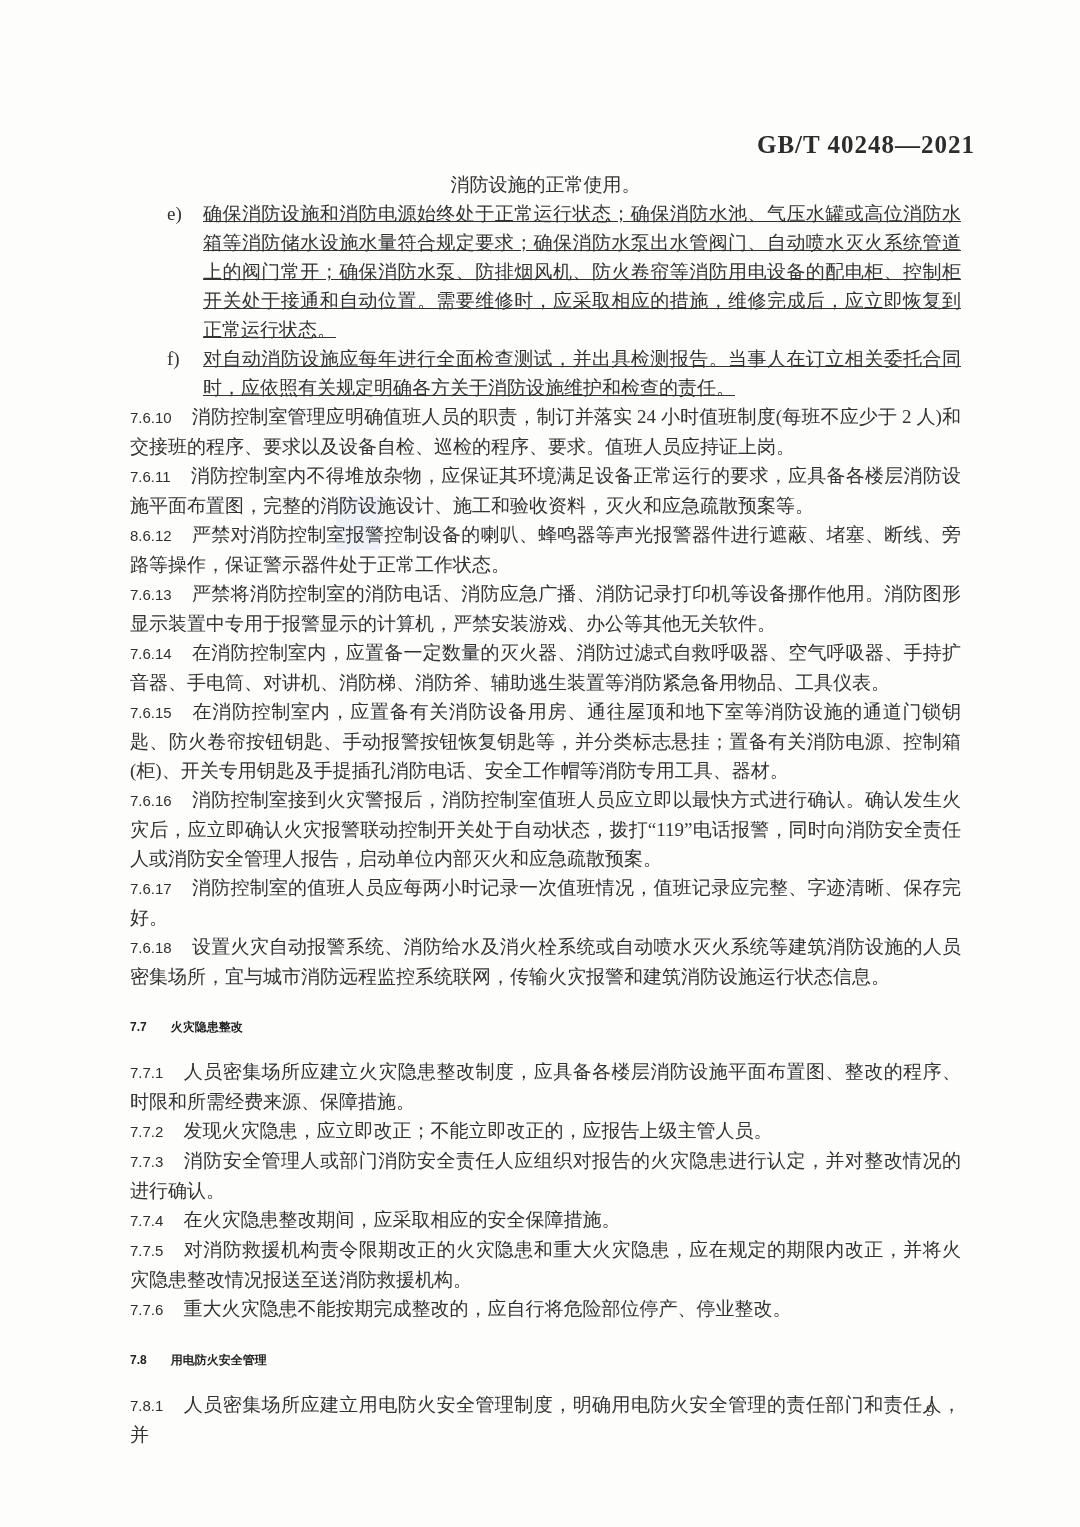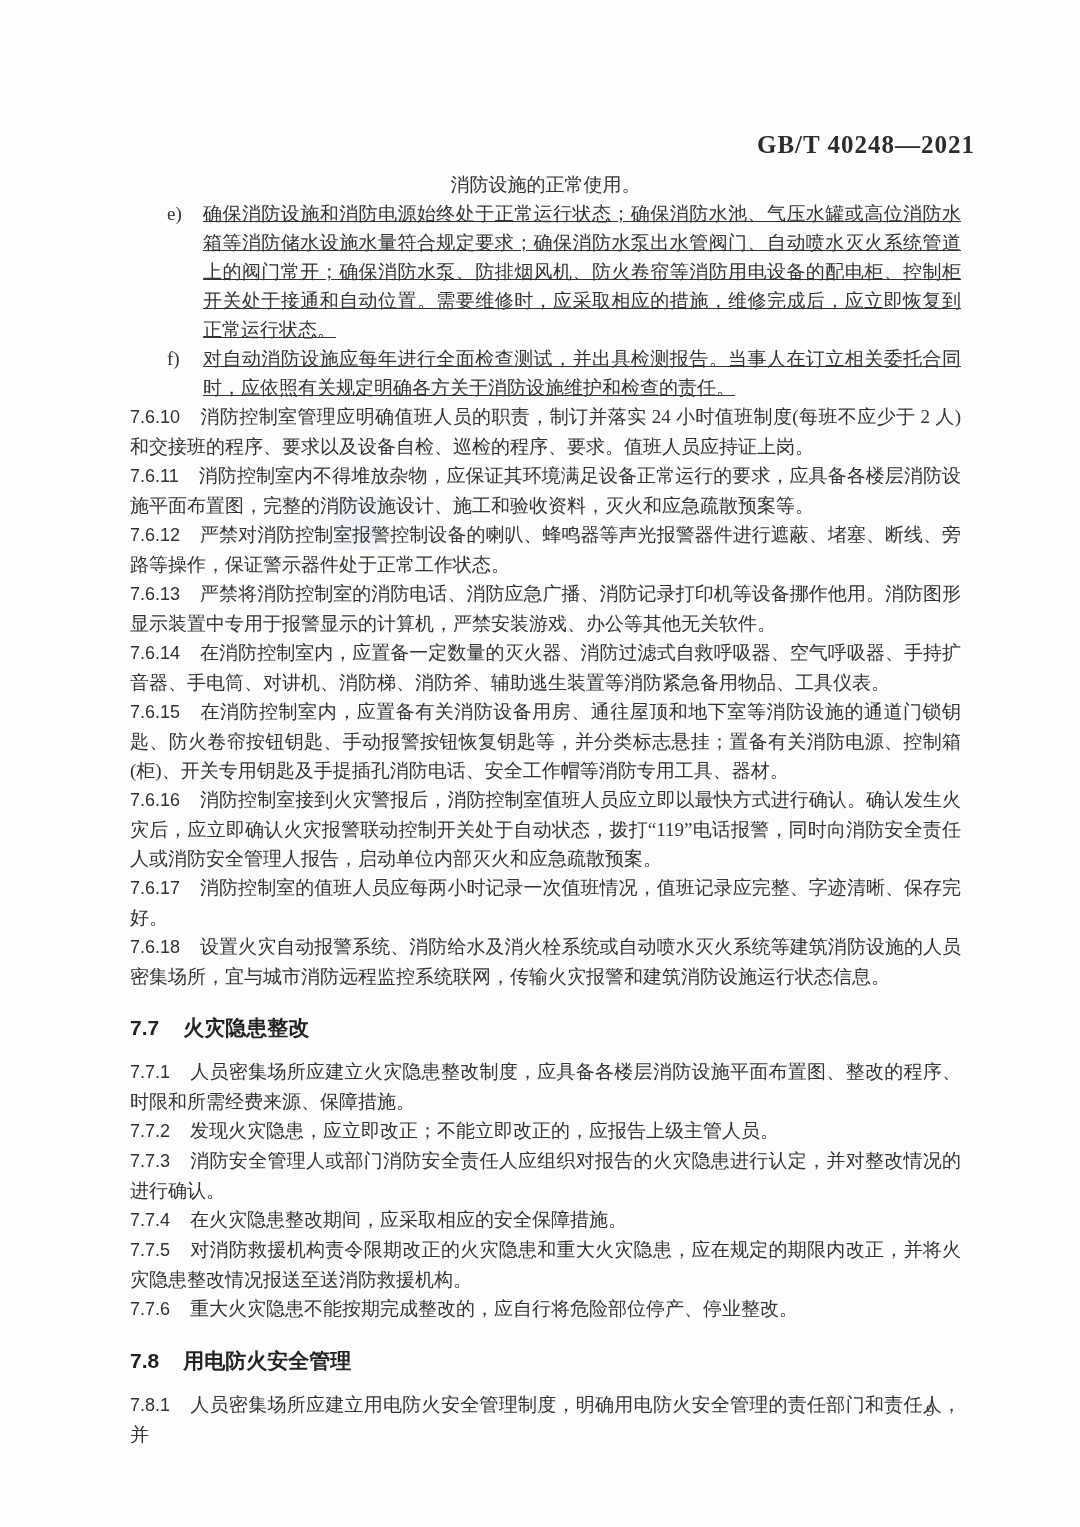--- a/index.html
+++ b/index.html
@@ -31,30 +31,30 @@
   .li{display:flex;}
   .li-m{
     flex:0 0 73px;
     box-sizing:border-box;
     padding-left:37px;
     font-family:"Liberation Serif","DejaVu Serif",serif;
   }
   .li-t{flex:1;text-align:justify;text-decoration:underline;}
   .clause .num{
     font-family:"Liberation Sans","DejaVu Sans",sans-serif;
-    font-size:18px;
+    font-size:15px;
     margin-right:20px;
     color:#2f2f2f;
     white-space:nowrap;
   }
   .sec{
     margin-top:22px !important;
     margin-bottom:15px !important;
     font-family:"Liberation Sans","DejaVu Sans",sans-serif;
-    font-size:21px;line-height:29px;
+    font-size:12px;line-height:29px;
     font-weight:bold;color:#222;
     text-align:left;
   }
   .sec .sec-num{margin-right:24px;}
   .page-num{
     position:absolute;top:1401px;left:926px;
     font-size:17px;color:#3a3a3a;
     font-family:"Liberation Serif","DejaVu Serif",serif;
   }
   .scan-artifact{
@@ -81,21 +81,21 @@
       <span class="li-t">确保消防设施和消防电源始终处于正常运行状态；确保消防水池、气压水罐或高位消防水箱等消防储水设施水量符合规定要求；确保消防水泵出水管阀门、自动喷水灭火系统管道上的阀门常开；确保消防水泵、防排烟风机、防火卷帘等消防用电设备的配电柜、控制柜开关处于接通和自动位置。需要维修时，应采取相应的措施，维修完成后，应立即恢复到正常运行状态。</span>
     </div>
 
     <div class="bodytext li">
       <span class="li-m">f)</span>
       <span class="li-t">对自动消防设施应每年进行全面检查测试，并出具检测报告。当事人在订立相关委托合同时，应依照有关规定明确各方关于消防设施维护和检查的责任。</span>
     </div>
 
     <p class="bodytext clause"><span class="num">7.6.10</span><span>消防控制室管理应明确值班人员的职责，制订并落实 24 小时值班制度(每班不应少于 2 人)和交接班的程序、要求以及设备自检、巡检的程序、要求。值班人员应持证上岗。</span></p>
     <p class="bodytext clause"><span class="num">7.6.11</span><span>消防控制室内不得堆放杂物，应保证其环境满足设备正常运行的要求，应具备各楼层消防设施平面布置图，完整的消防设施设计、施工和验收资料，灭火和应急疏散预案等。</span></p>
-    <p class="bodytext clause"><span class="num">7.6.12</span><span>严禁对消防控制室报警控制设备的喇叭、蜂鸣器等声光报警器件进行遮蔽、堵塞、断线、旁路等操作，保证警示器件处于正常工作状态。</span></p>
+    <p class="bodytext clause"><span class="num">8.6.12</span><span>严禁对消防控制室报警控制设备的喇叭、蜂鸣器等声光报警器件进行遮蔽、堵塞、断线、旁路等操作，保证警示器件处于正常工作状态。</span></p>
     <p class="bodytext clause"><span class="num">7.6.13</span><span>严禁将消防控制室的消防电话、消防应急广播、消防记录打印机等设备挪作他用。消防图形显示装置中专用于报警显示的计算机，严禁安装游戏、办公等其他无关软件。</span></p>
     <p class="bodytext clause"><span class="num">7.6.14</span><span>在消防控制室内，应置备一定数量的灭火器、消防过滤式自救呼吸器、空气呼吸器、手持扩音器、手电筒、对讲机、消防梯、消防斧、辅助逃生装置等消防紧急备用物品、工具仪表。</span></p>
     <p class="bodytext clause"><span class="num">7.6.15</span><span>在消防控制室内，应置备有关消防设备用房、通往屋顶和地下室等消防设施的通道门锁钥匙、防火卷帘按钮钥匙、手动报警按钮恢复钥匙等，并分类标志悬挂；置备有关消防电源、控制箱(柜)、开关专用钥匙及手提插孔消防电话、安全工作帽等消防专用工具、器材。</span></p>
     <p class="bodytext clause"><span class="num">7.6.16</span><span>消防控制室接到火灾警报后，消防控制室值班人员应立即以最快方式进行确认。确认发生火灾后，应立即确认火灾报警联动控制开关处于自动状态，拨打“119”电话报警，同时向消防安全责任人或消防安全管理人报告，启动单位内部灭火和应急疏散预案。</span></p>
     <p class="bodytext clause"><span class="num">7.6.17</span><span>消防控制室的值班人员应每两小时记录一次值班情况，值班记录应完整、字迹清晰、保存完好。</span></p>
     <p class="bodytext clause"><span class="num">7.6.18</span><span>设置火灾自动报警系统、消防给水及消火栓系统或自动喷水灭火系统等建筑消防设施的人员密集场所，宜与城市消防远程监控系统联网，传输火灾报警和建筑消防设施运行状态信息。</span></p>
 
     <h3 class="sec"><span class="sec-num">7.7</span><span class="sec-title">火灾隐患整改</span></h3>
 
     <p class="bodytext clause"><span class="num">7.7.1</span><span>人员密集场所应建立火灾隐患整改制度，应具备各楼层消防设施平面布置图、整改的程序、时限和所需经费来源、保障措施。</span></p>

